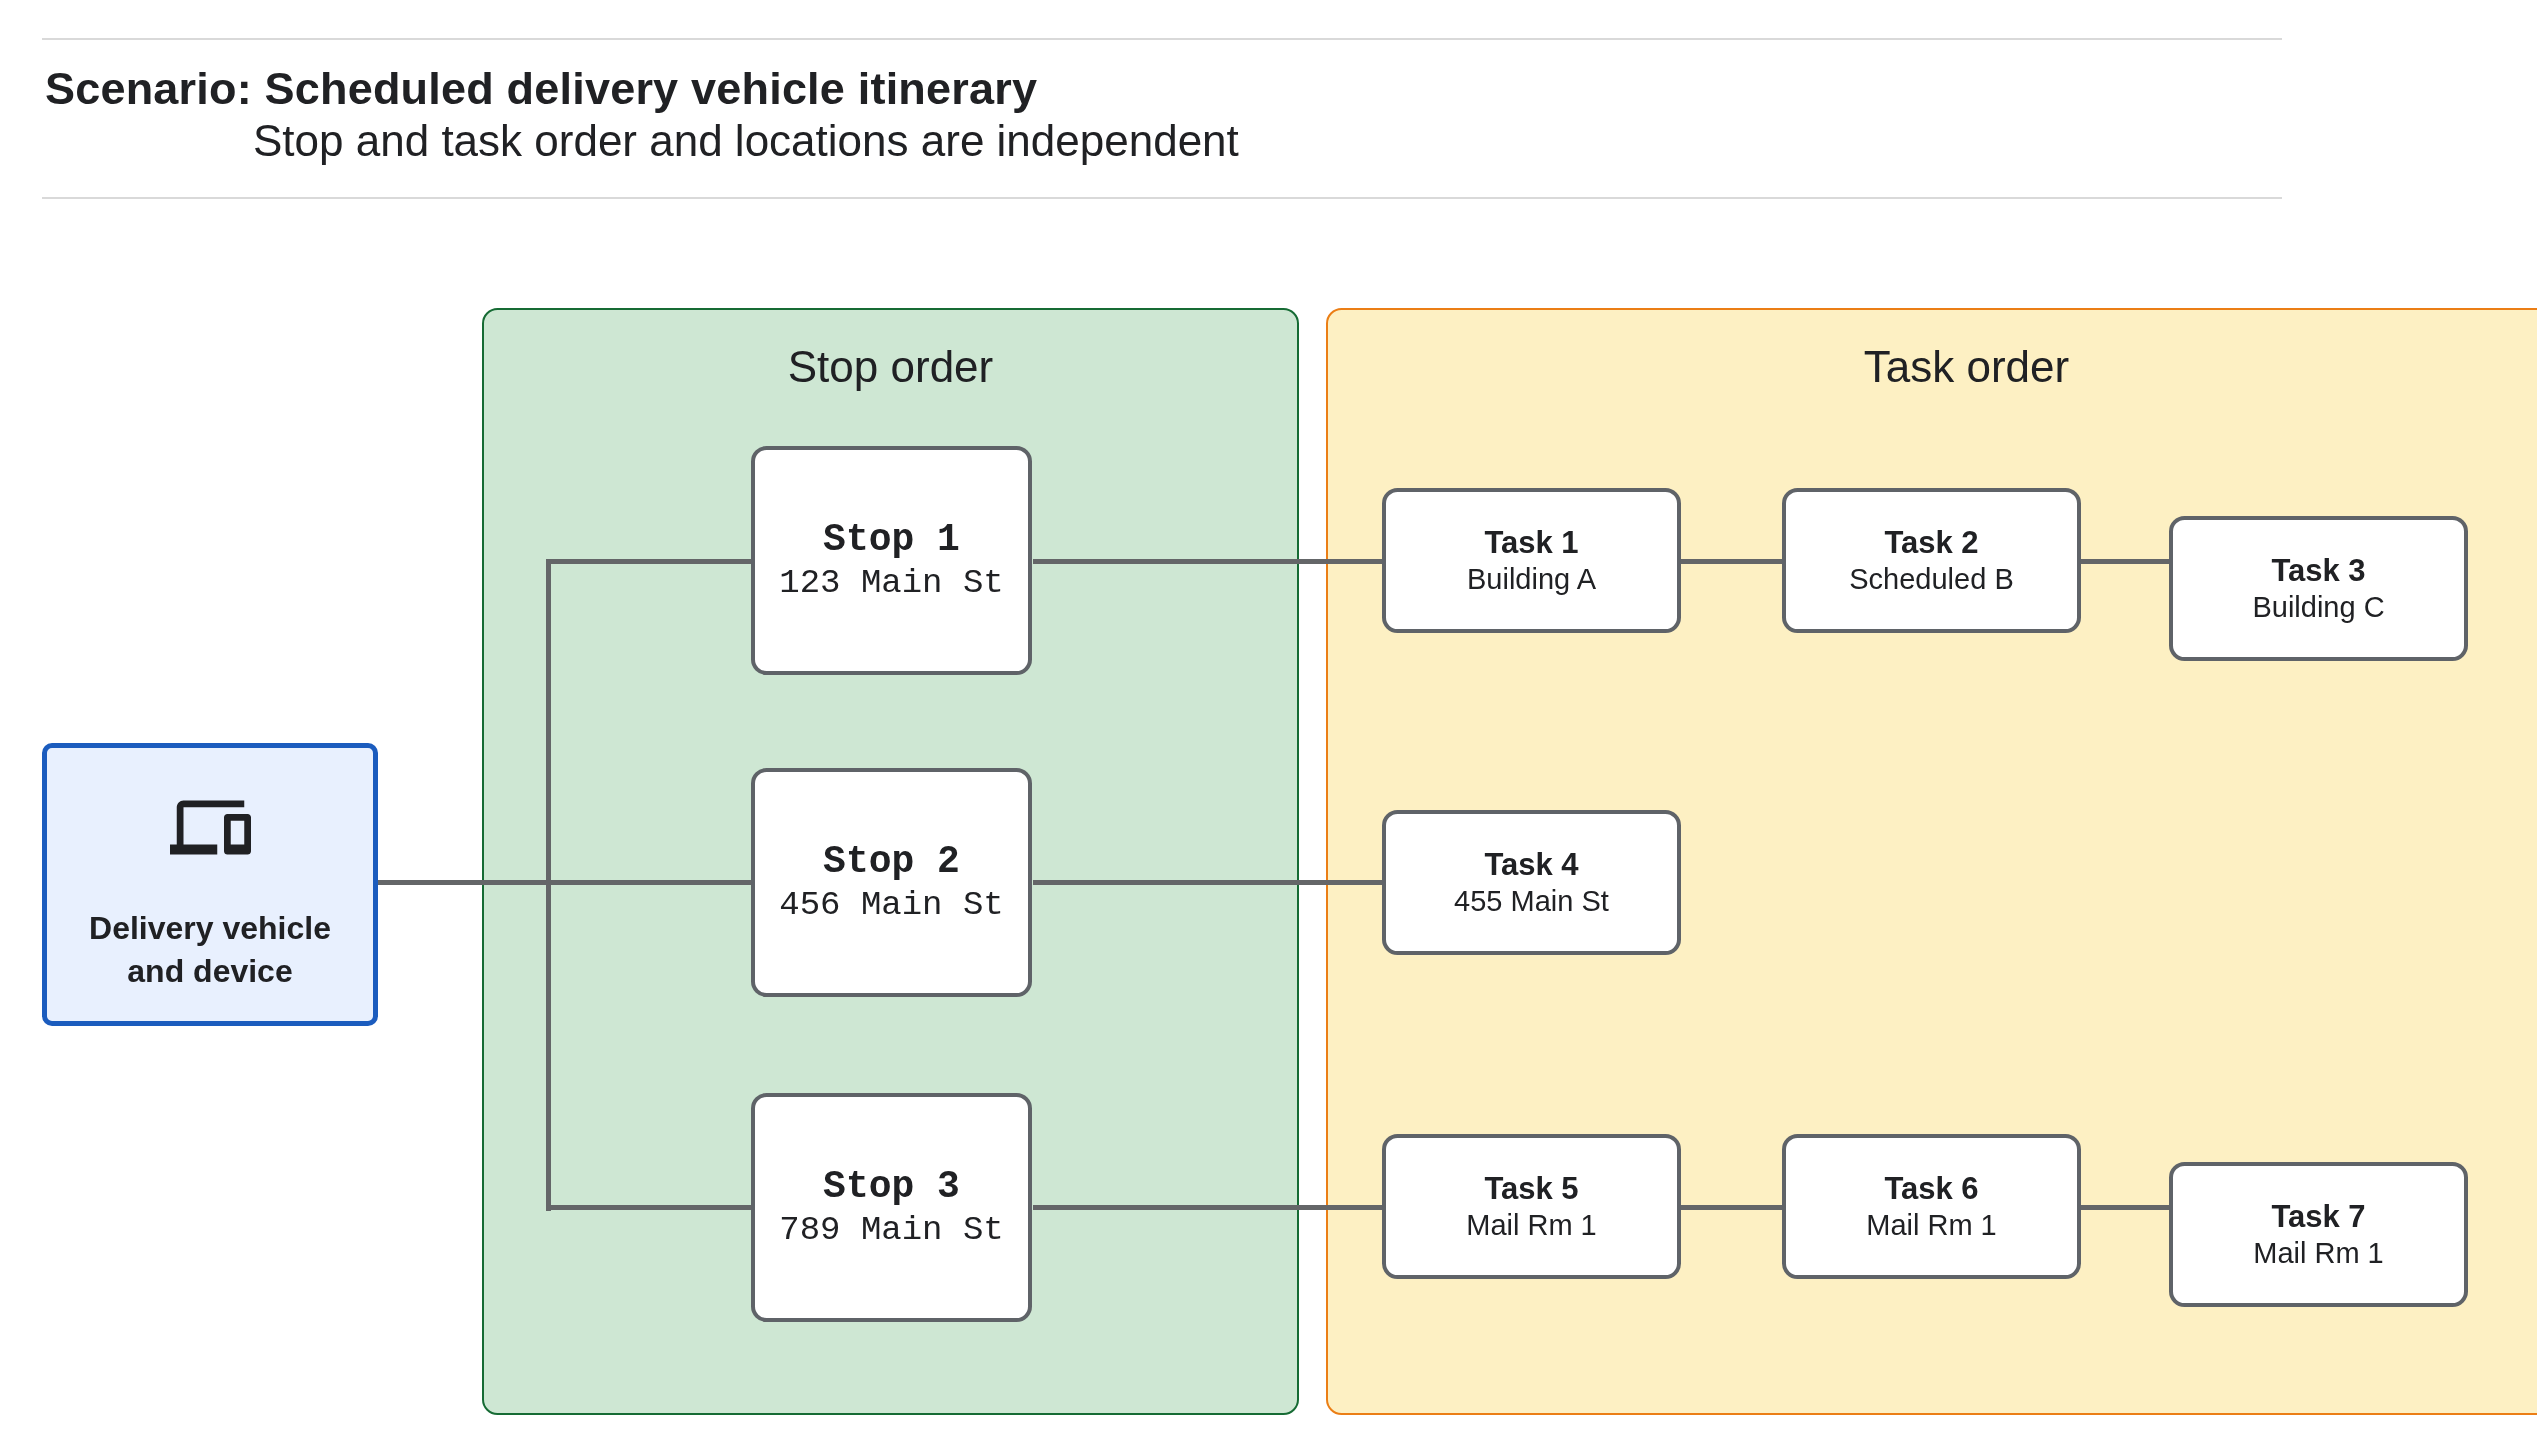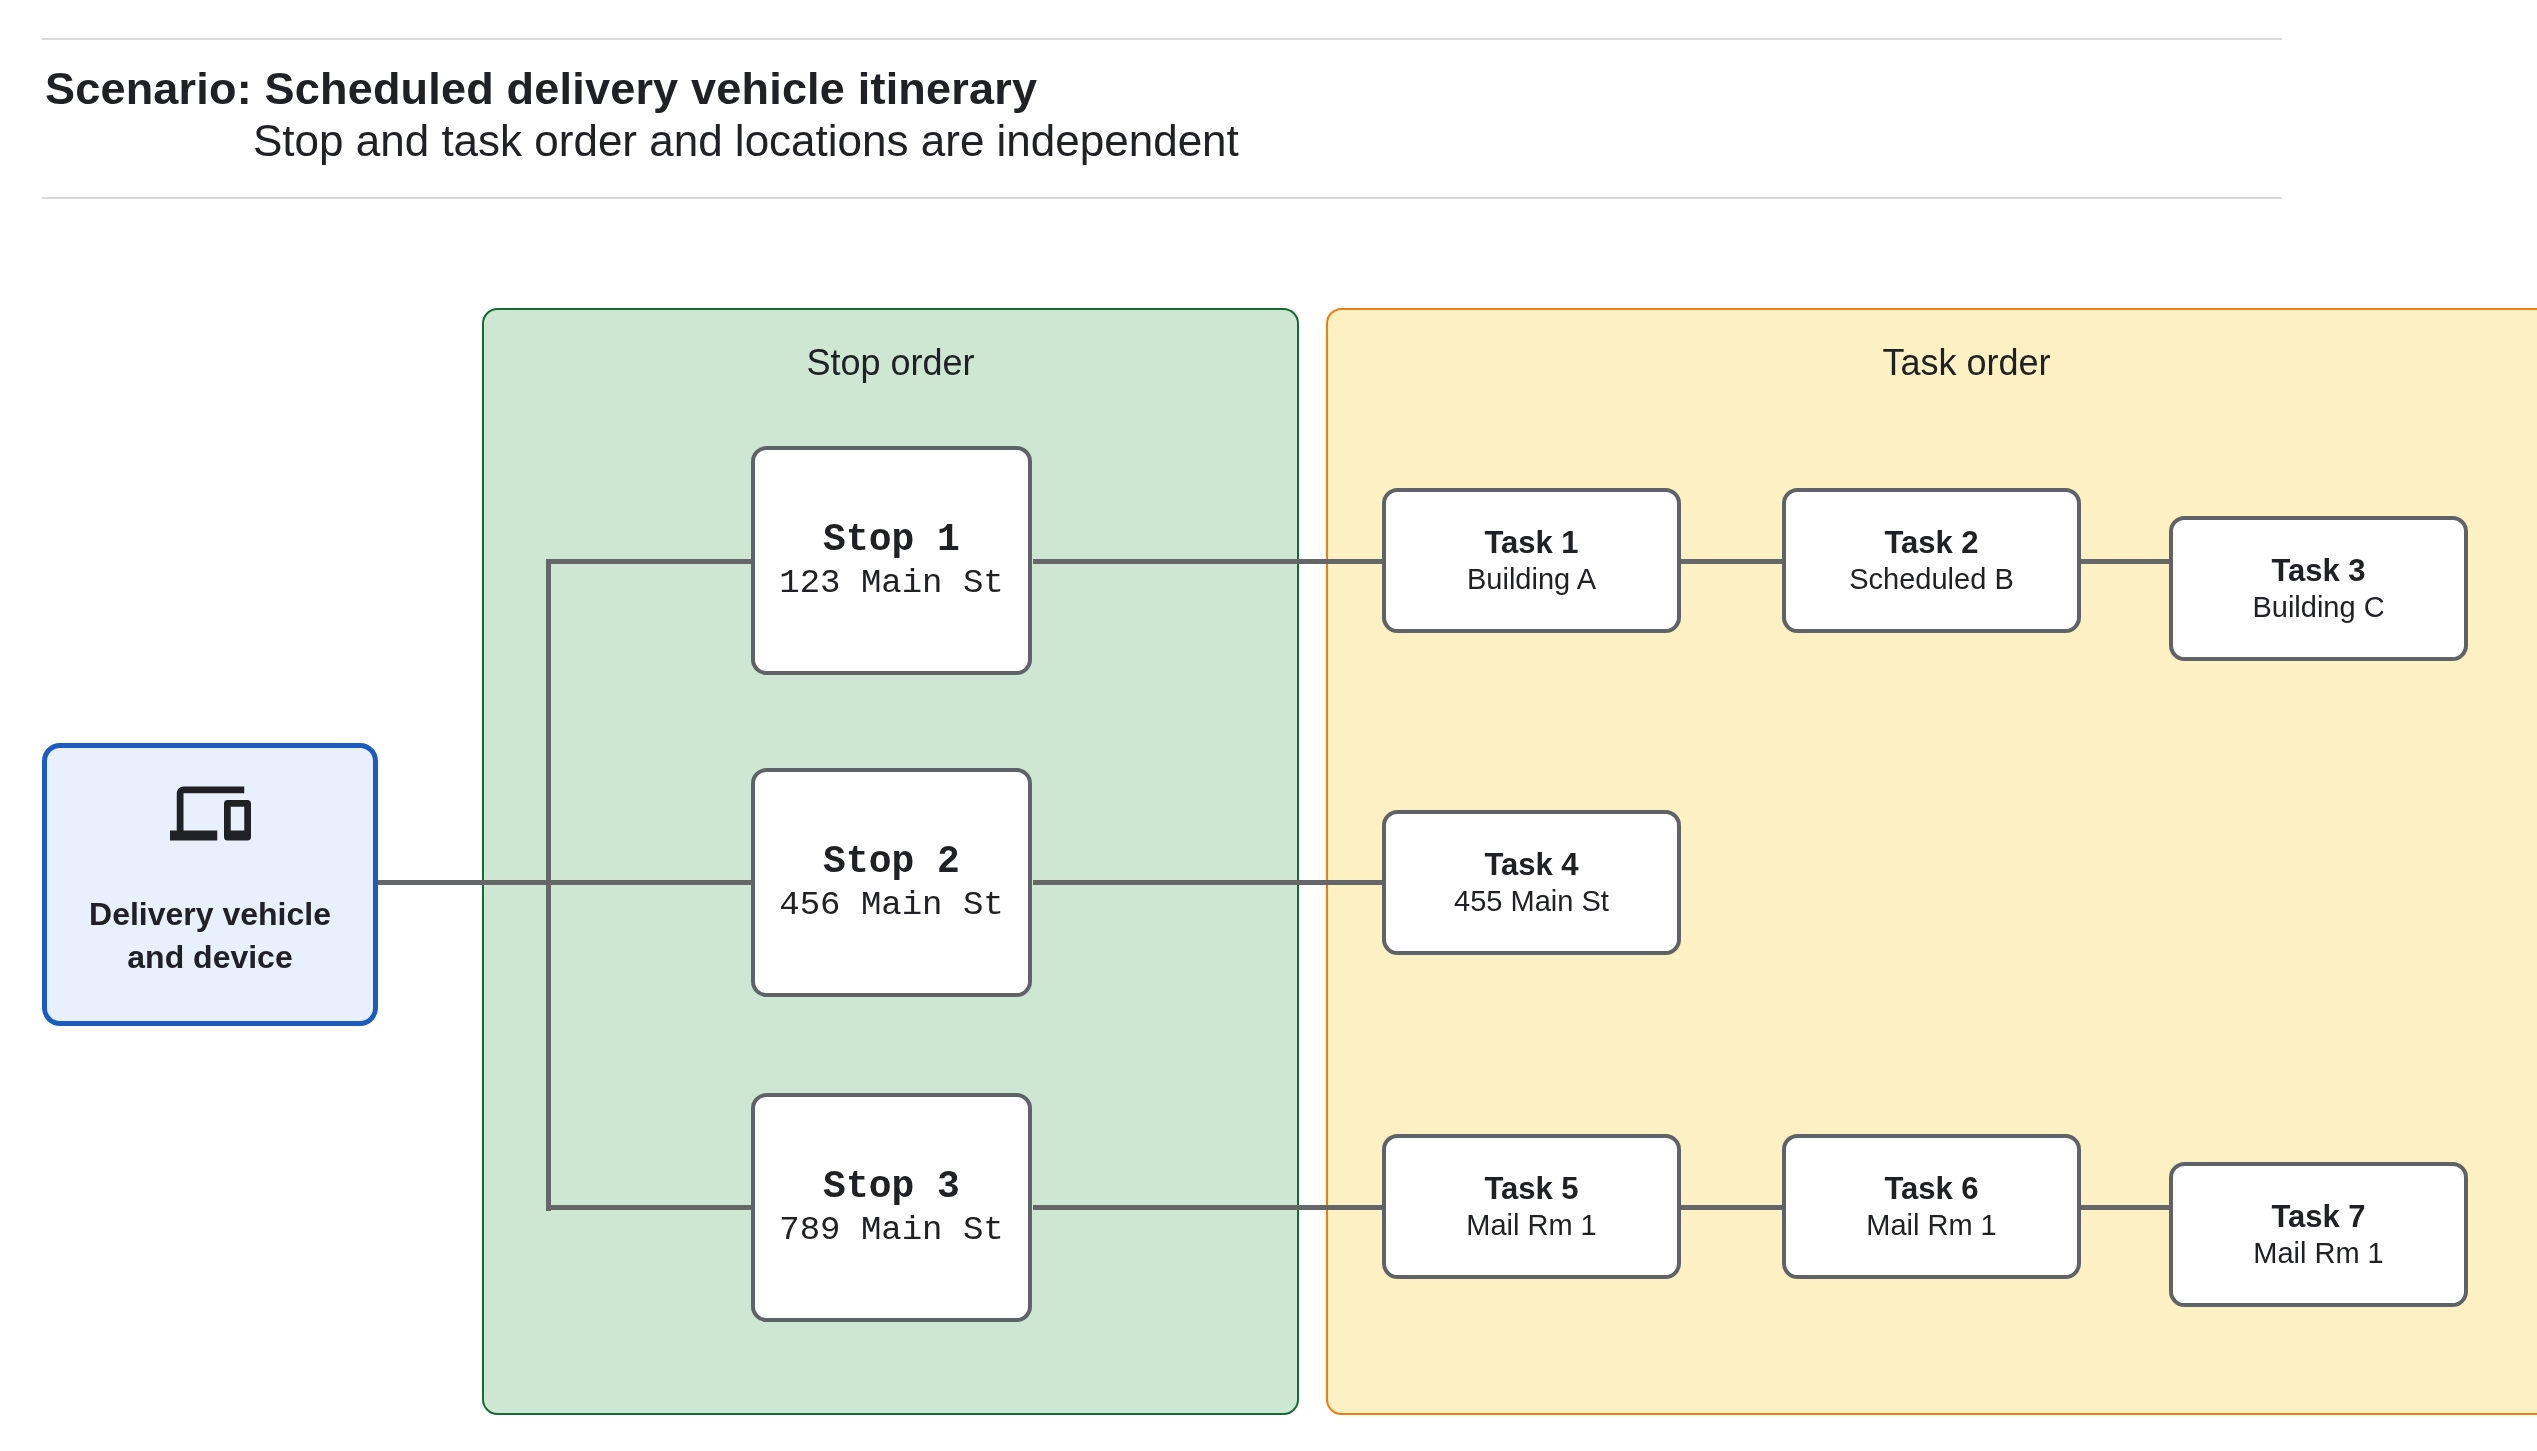--- a/index.html
+++ b/index.html
@@ -36,21 +36,21 @@
     position:absolute;left:253px;top:117px;
     font-size:44px;font-weight:400;line-height:1.1;
   }
 
   
   .panel{position:absolute;top:308px;height:1107px;border-radius:15.5px;z-index:1;}
   .panel-stops{left:482px;width:817px;background:var(--stop-fill);border:2.9px solid var(--stop-border);}
   .panel-tasks{left:1326px;width:1281px;background:var(--task-fill);border:2.9px solid var(--task-border);}
   .panel-title{
     position:absolute;top:35px;left:0;width:100%;
-    text-align:center;font-size:36px;font-weight:400;line-height:1;
+    text-align:center;font-size:44px;font-weight:400;line-height:1;
     color:var(--text);
   }
 
   
   .connector{position:absolute;background:var(--connector);z-index:2;}
   .connector.h{height:4.8px;}
   .connector.v{width:4.8px;}
   .c-source      {left:378px; top:880px;  width:373px;}
   .c-branch      {left:546px; top:559px;  height:652px;}
   .c-branch-top  {left:546px; top:559px;  width:206px;}
@@ -69,22 +69,22 @@
     border:4.8px solid var(--node-border);border-radius:15.5px;
     display:flex;flex-direction:column;align-items:center;justify-content:center;
     text-align:center;
   }
   .node .name{font-weight:700;}
   .node .loc{font-weight:400;}
 
   .node-source{
     left:42px;top:743px;width:336px;height:283px;
     background:var(--source-fill);
-    border:5.8px solid var(--source-border);border-radius:18px;
-    justify-content:flex-start;padding-top:25px;
+    border:5.8px solid var(--source-border);border-radius:10px;
+    justify-content:flex-start;padding-top:39px;
   }
   .node-source .devices-icon{width:81px;height:81px;flex:0 0 auto;}
   .node-source .source-label{
     margin-top:39px;font-size:32px;font-weight:700;line-height:1.35;
     max-width:291px;
   }
 
   .node-stop{left:751px;width:281px;height:229px;gap:7.8px;font-family:Liberation Mono, monospace;}
   .node-stop .name{font-size:38px;line-height:1;}
   .node-stop .loc{font-size:34px;line-height:1;}

